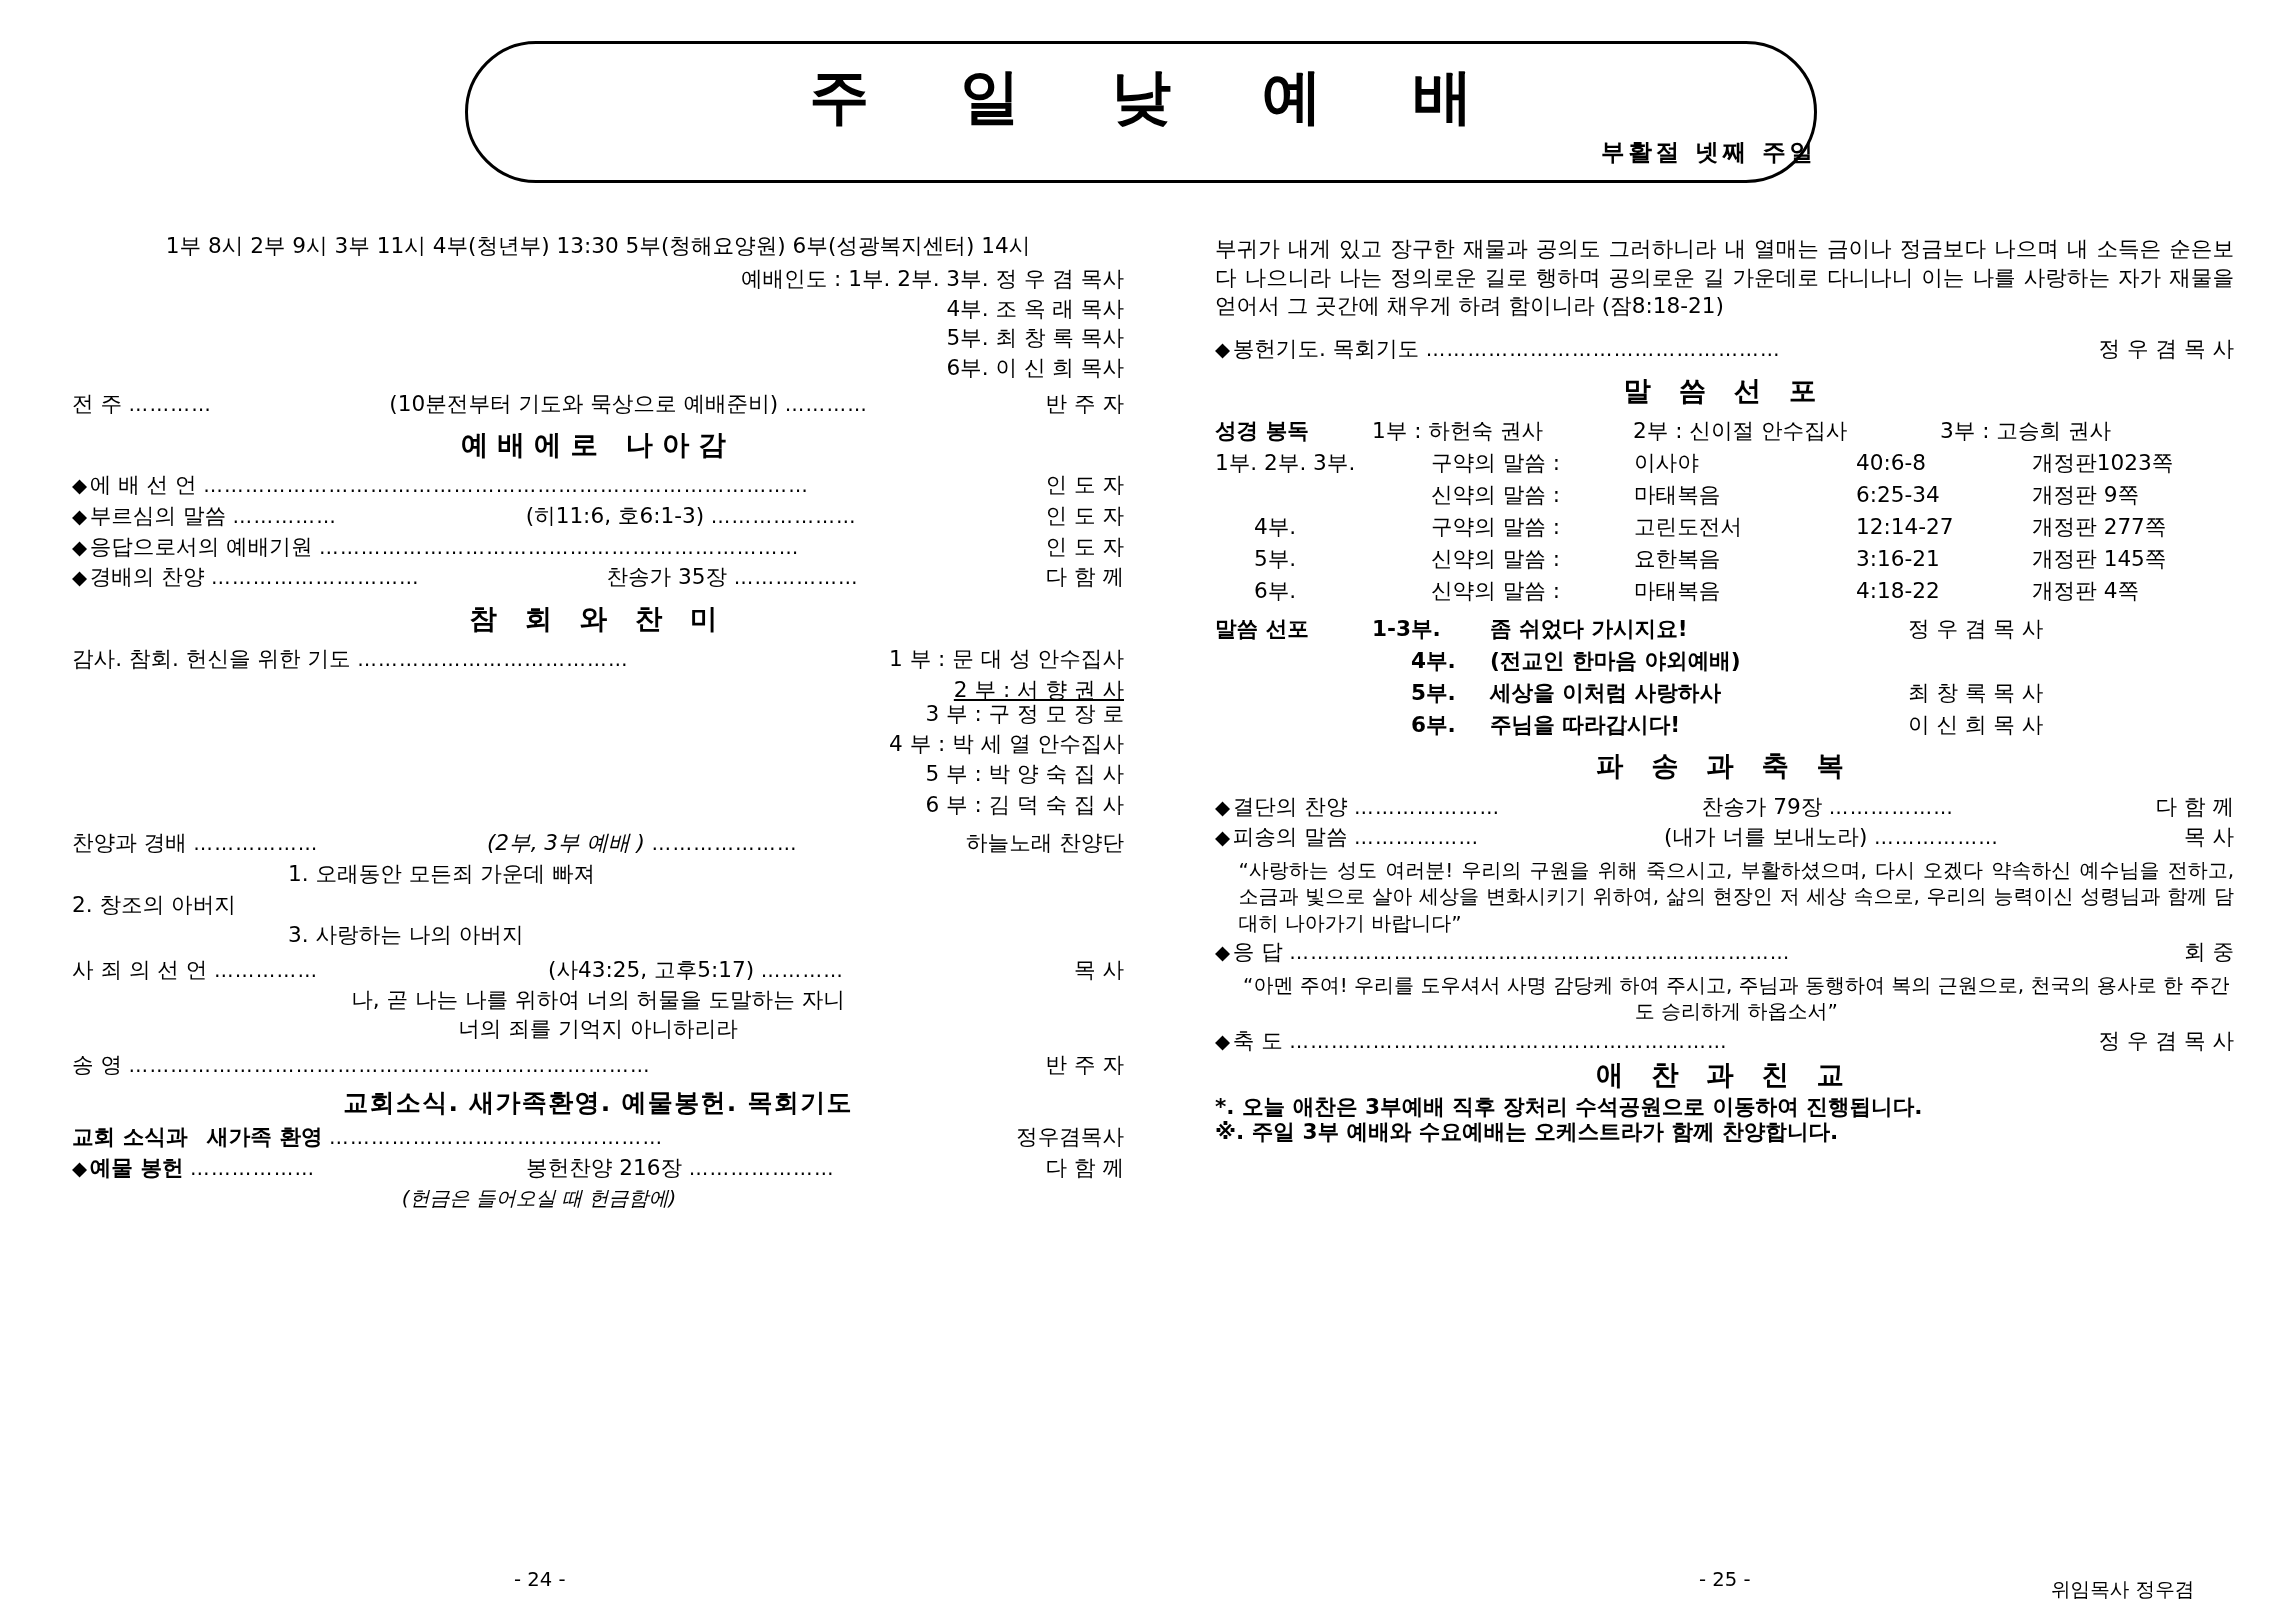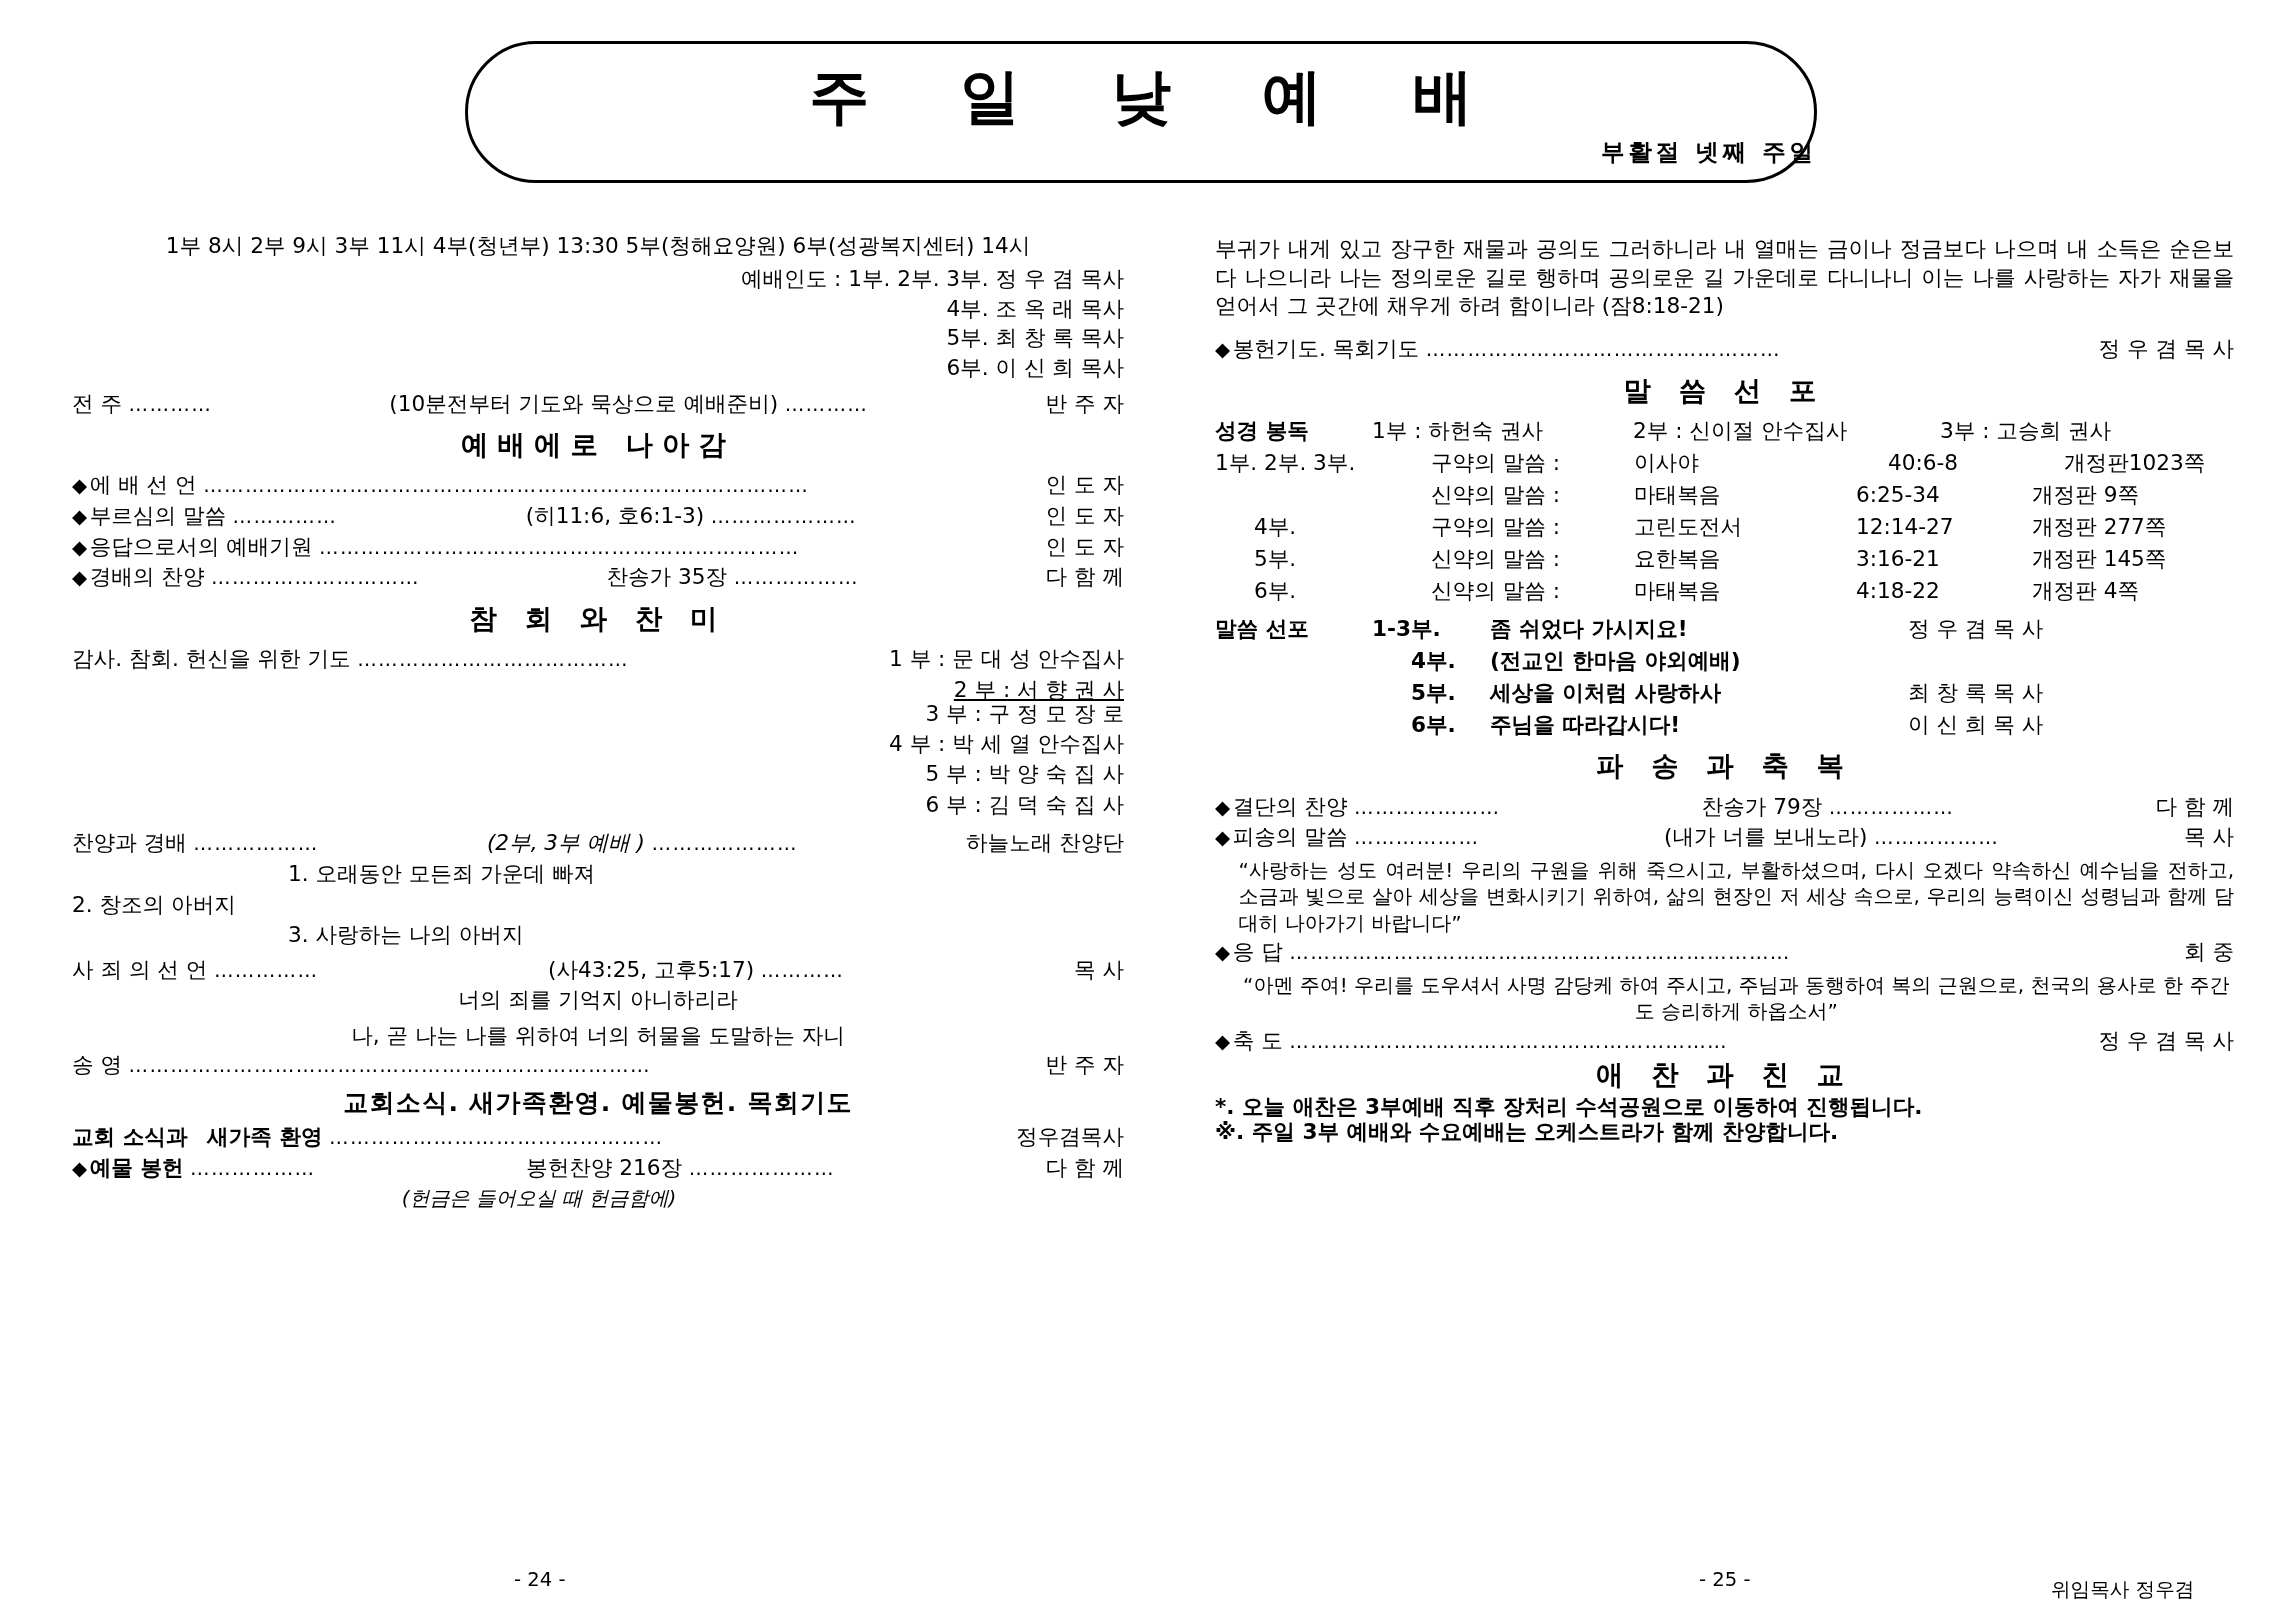--- a/index.html
+++ b/index.html
@@ -185,22 +185,22 @@
   <div style="margin-left:216px;margin-bottom:13px;">3.   사랑하는 나의 아버지</div>
 
   <div class="row">
     <span class="lbl">사 죄 의  선 언</span>
     <span class="dots">……………</span>
     <span class="lbl">(사43:25, 고후5:17)</span>
     <span class="dots">…………</span>
     <span class="right-name">목           사</span>
   </div>
 
+  <div class="center-line" style="margin-bottom:6.5px;">나, 곧 나는 나를 위하여 너의 허물을 도말하는 자니</div>
   <div class="center-line" style="margin-bottom:14.4px;">너의 죄를 기억지 아니하리라</div>
-  <div class="center-line" style="margin-bottom:6.5px;">나, 곧 나는 나를 위하여 너의 허물을 도말하는 자니</div>
 
   <div class="row">
     <span class="lbl">송       영</span>
     <span class="dots">…………………………………………………………………</span>
     <span class="right-name">반  주  자</span>
   </div>
 
   <div class="sec-title-sm">교회소식. 새가족환영. 예물봉헌. 목회기도</div>
 
   <div class="row">
@@ -241,21 +241,21 @@
     <span class="bold" style="width:157px;">성경 봉독</span>
     <span style="width:261px;">1부 :  하헌숙 권사</span>
     <span style="width:307px;">2부 :  신이절 안수집사</span>
     <span>3부 :  고승희 권사</span>
   </div>
 
   <div class="tblrow">
     <span style="width:216px;">1부. 2부. 3부.</span>
     <span style="width:203px;">구약의 말씀 :</span>
     <span style="width:222px;">이사야</span>
-    <span style="width:176px;margin-left:32px;">40:6-8</span>
+    <span style="width:176px;">40:6-8</span>
     <span>개정판1023쪽</span>
   </div>
   <div class="tblrow">
     <span style="width:216px;"></span>
     <span style="width:203px;">신약의 말씀 :</span>
     <span style="width:222px;">마태복음</span>
     <span style="width:176px;">6:25-34</span>
     <span>개정판   9쪽</span>
   </div>
   <div class="tblrow">

